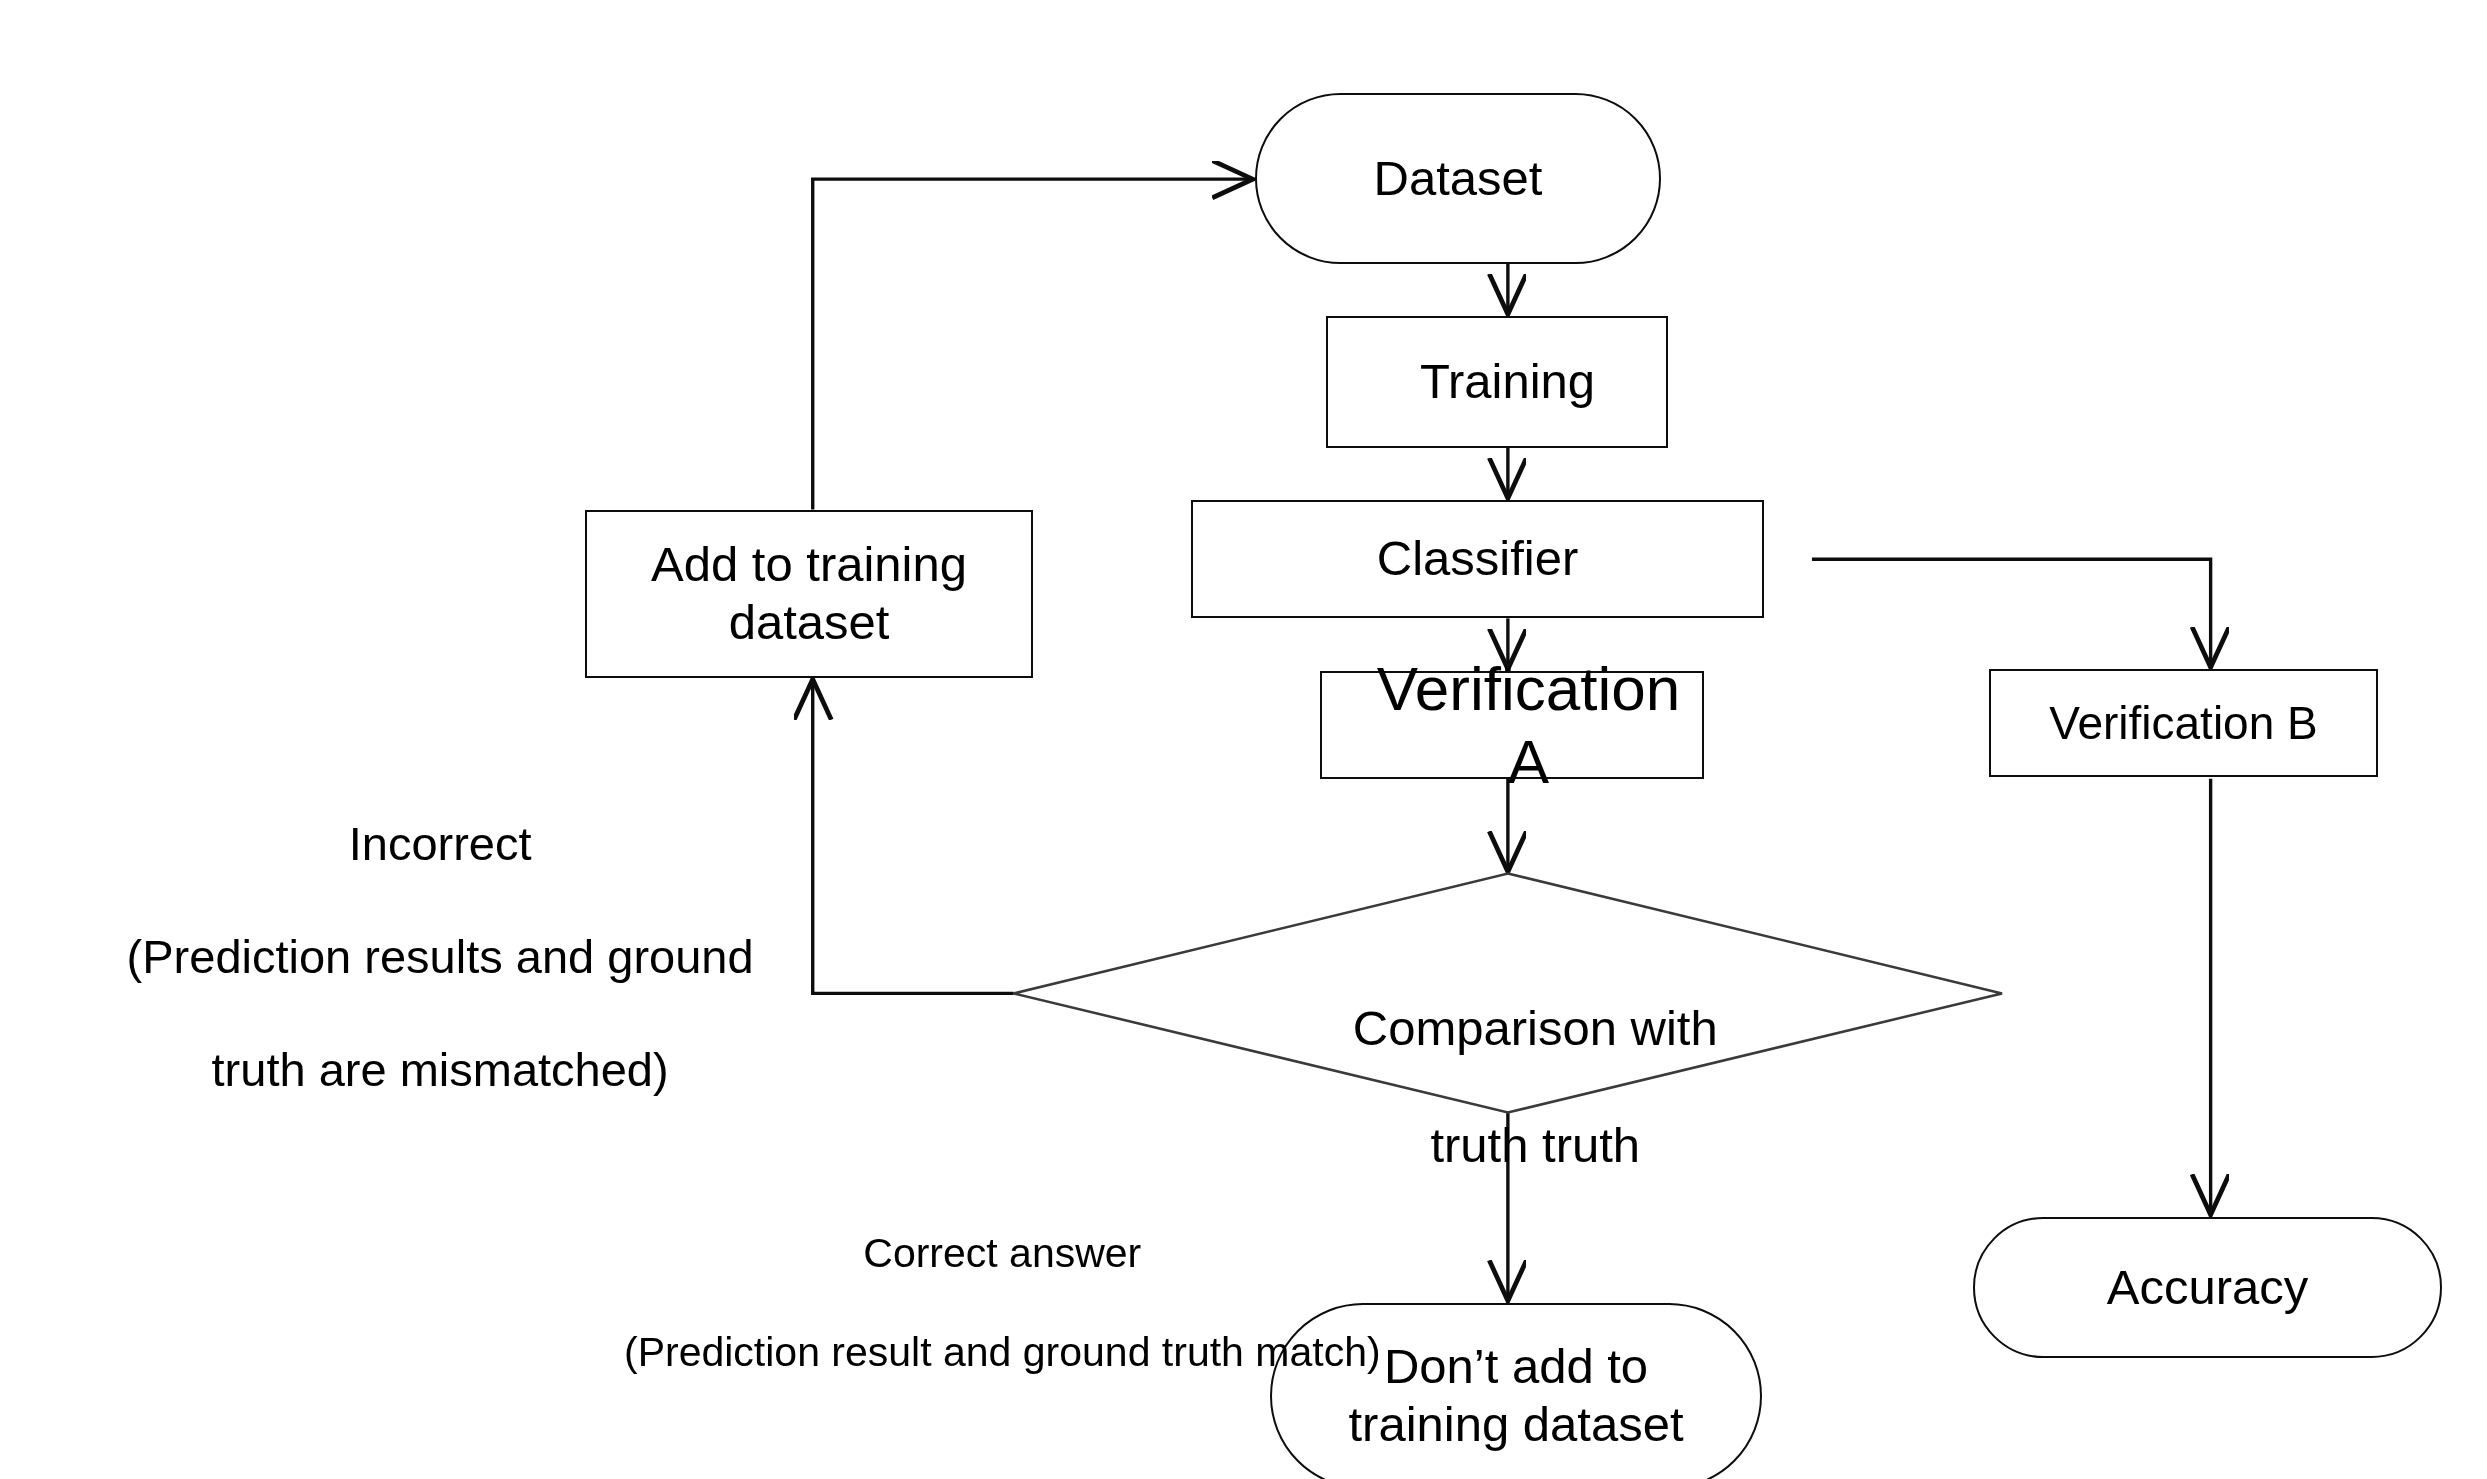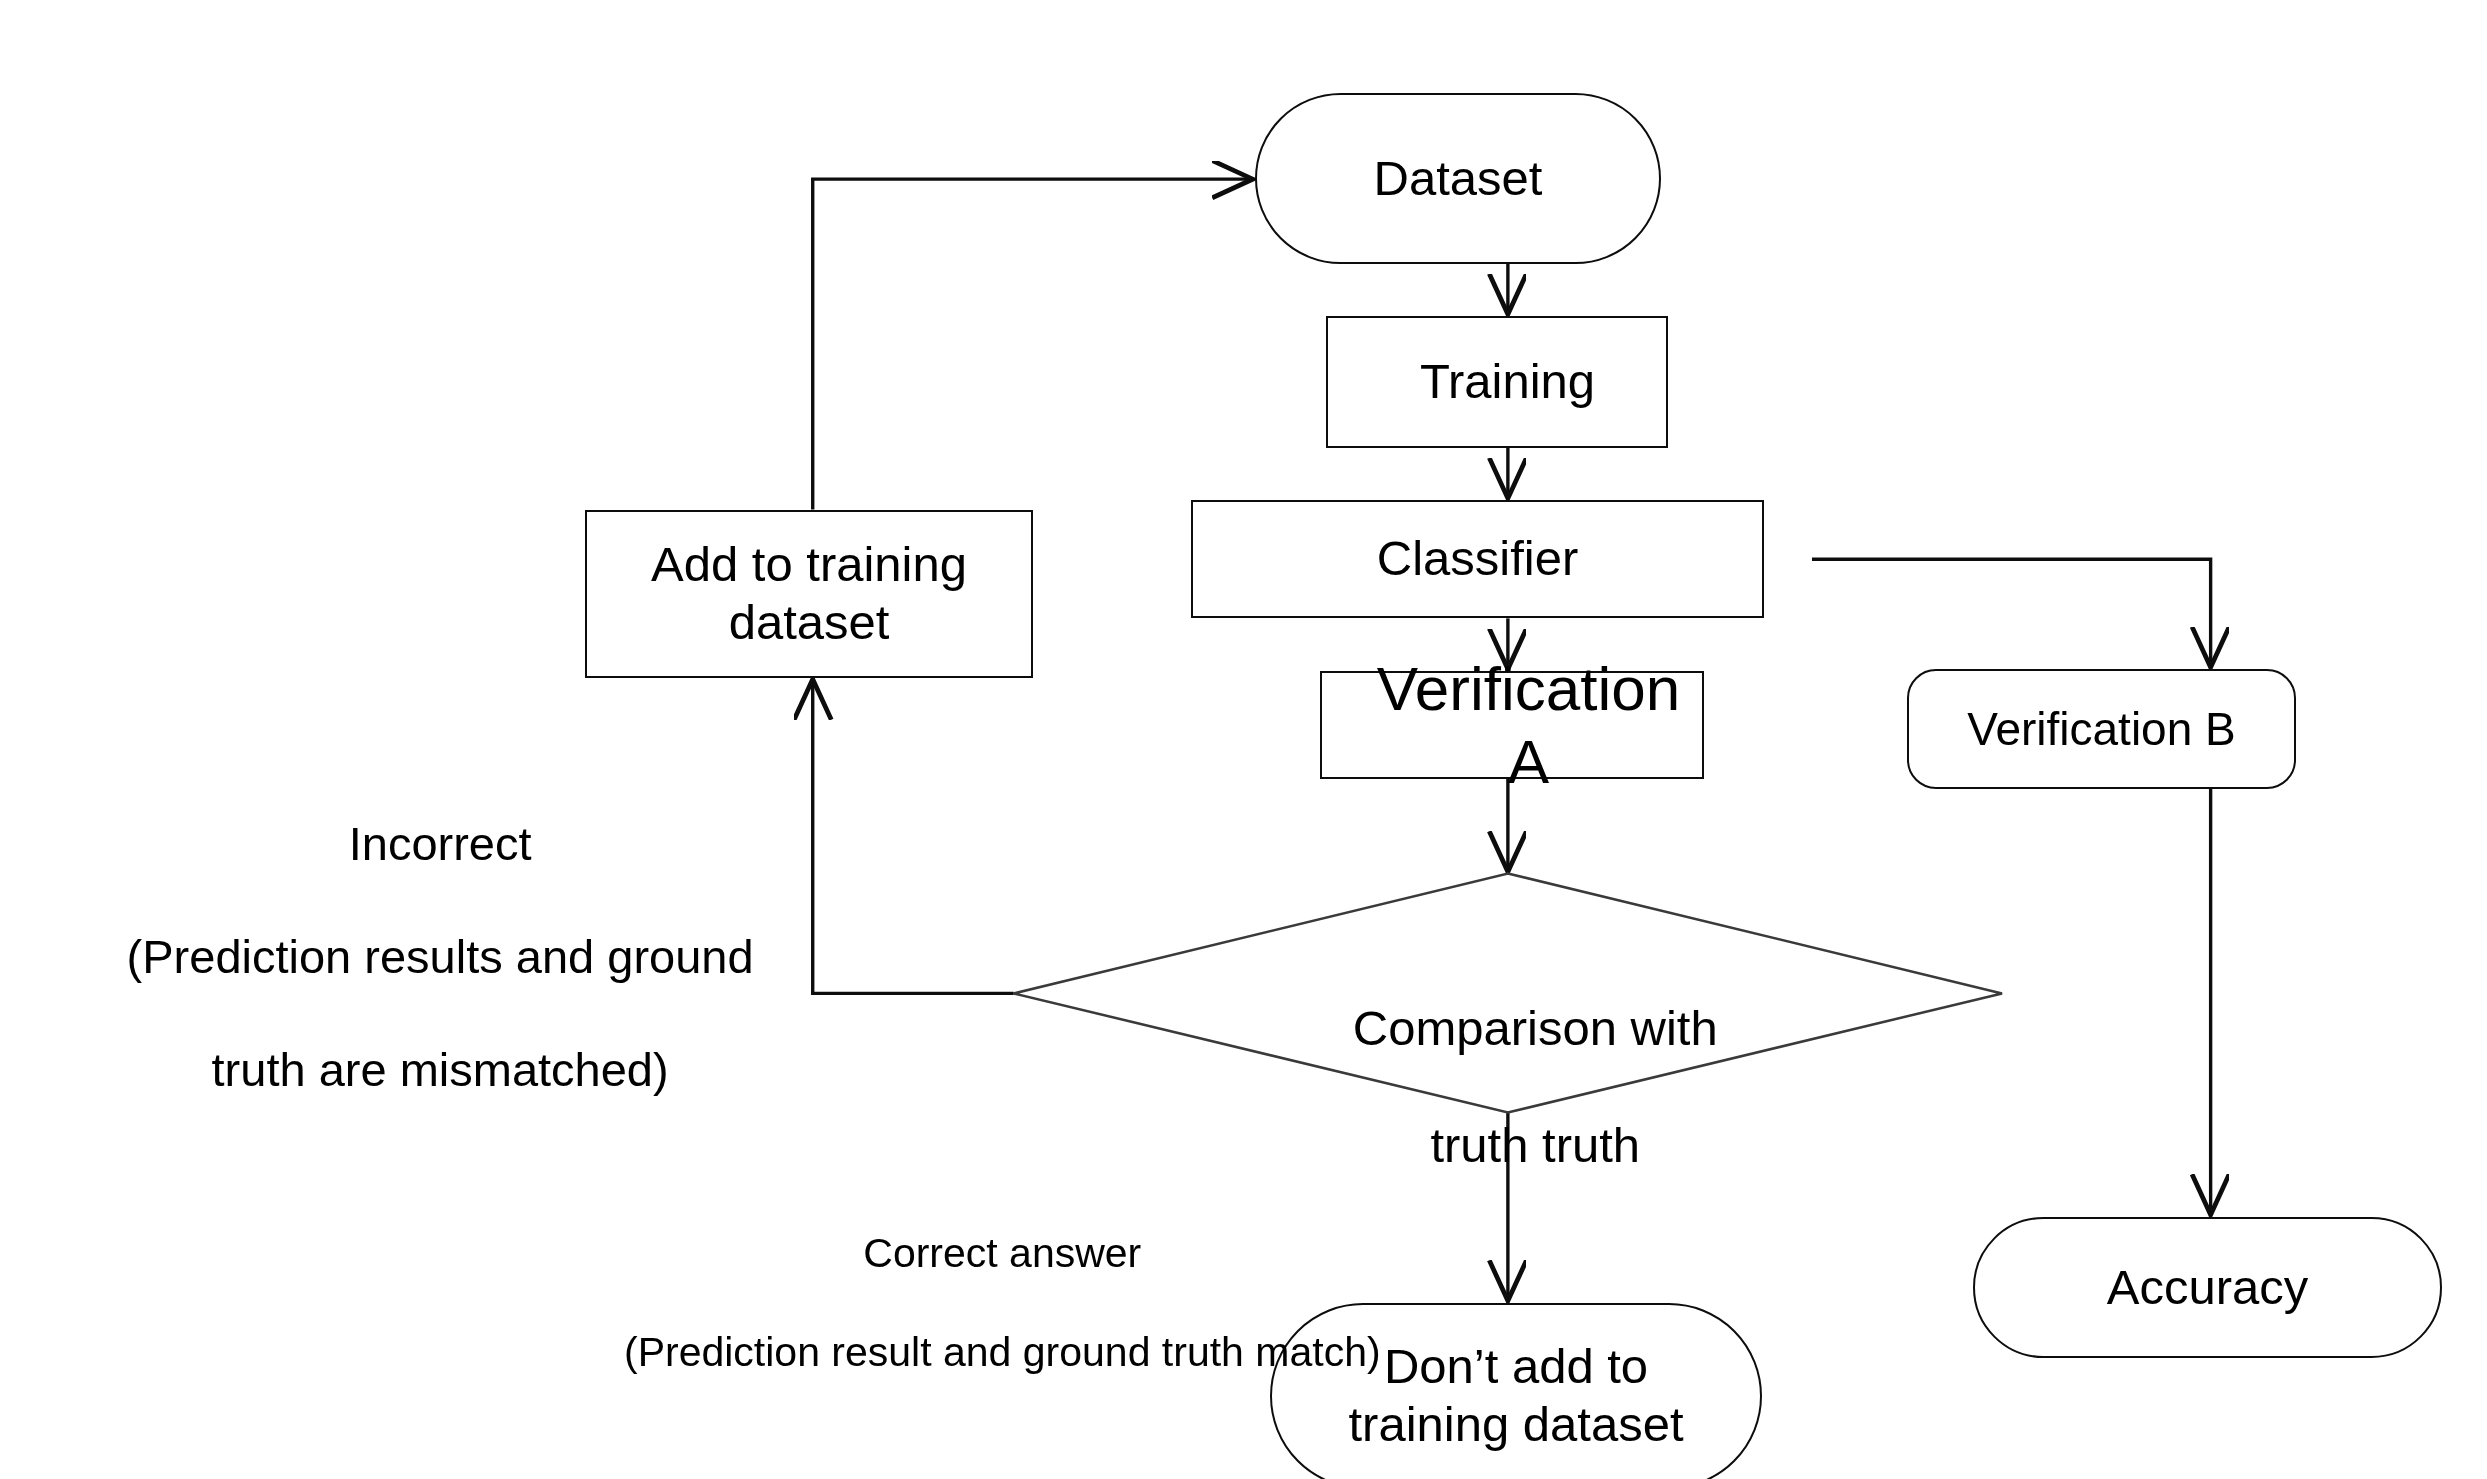--- a/index.html
+++ b/index.html
@@ -12,21 +12,21 @@
         justify-content:center;text-align:center;background:#fff;
         border:2.5px solid #0d0d0d;line-height:1.18;}
   .node.rounded{border-radius:93px;}
 
   .label{position:absolute;text-align:center;line-height:1.2;white-space:pre;}
 
   .n-dataset   {left:1255px;top:49px;  width:406px;height:171px;font-size:49px;}
   .n-training  {left:1326px;top:272px; width:342px;height:132px;font-size:49px;padding-left:21px;}
   .n-classifier{left:1191px;top:456px; width:573px;height:118px;font-size:49px;}
   .n-verifA    {left:1320px;top:627px; width:384px;height:108px;font-size:62px;padding-left:33px;}
-  .n-verifB    {left:1907px;top:625px; width:389px;height:120px;font-size:46px;border-radius:29px;}
+  .n-verifB    {left:1989px;top:625px; width:389px;height:108px;font-size:46px;}
   .n-addtrain  {left:585px; top:466px; width:448px;height:168px;font-size:49px;}
   .n-dontadd   {left:1270px;top:1259px;width:492px;height:186px;font-size:49px;}
   .n-accuracy  {left:1973px;top:1173px;width:469px;height:141px;font-size:49px;}
 
   .n-diamondtext{left:1267px;top:896px;width:482px;font-size:49px;}
 
   .lbl-incorrect{left:17px;  top:716px; width:794px;font-size:47px;}
   .lbl-correct  {left:422px; top:1136px;width:1115px;font-size:41px;}
 </style>
 </head>

